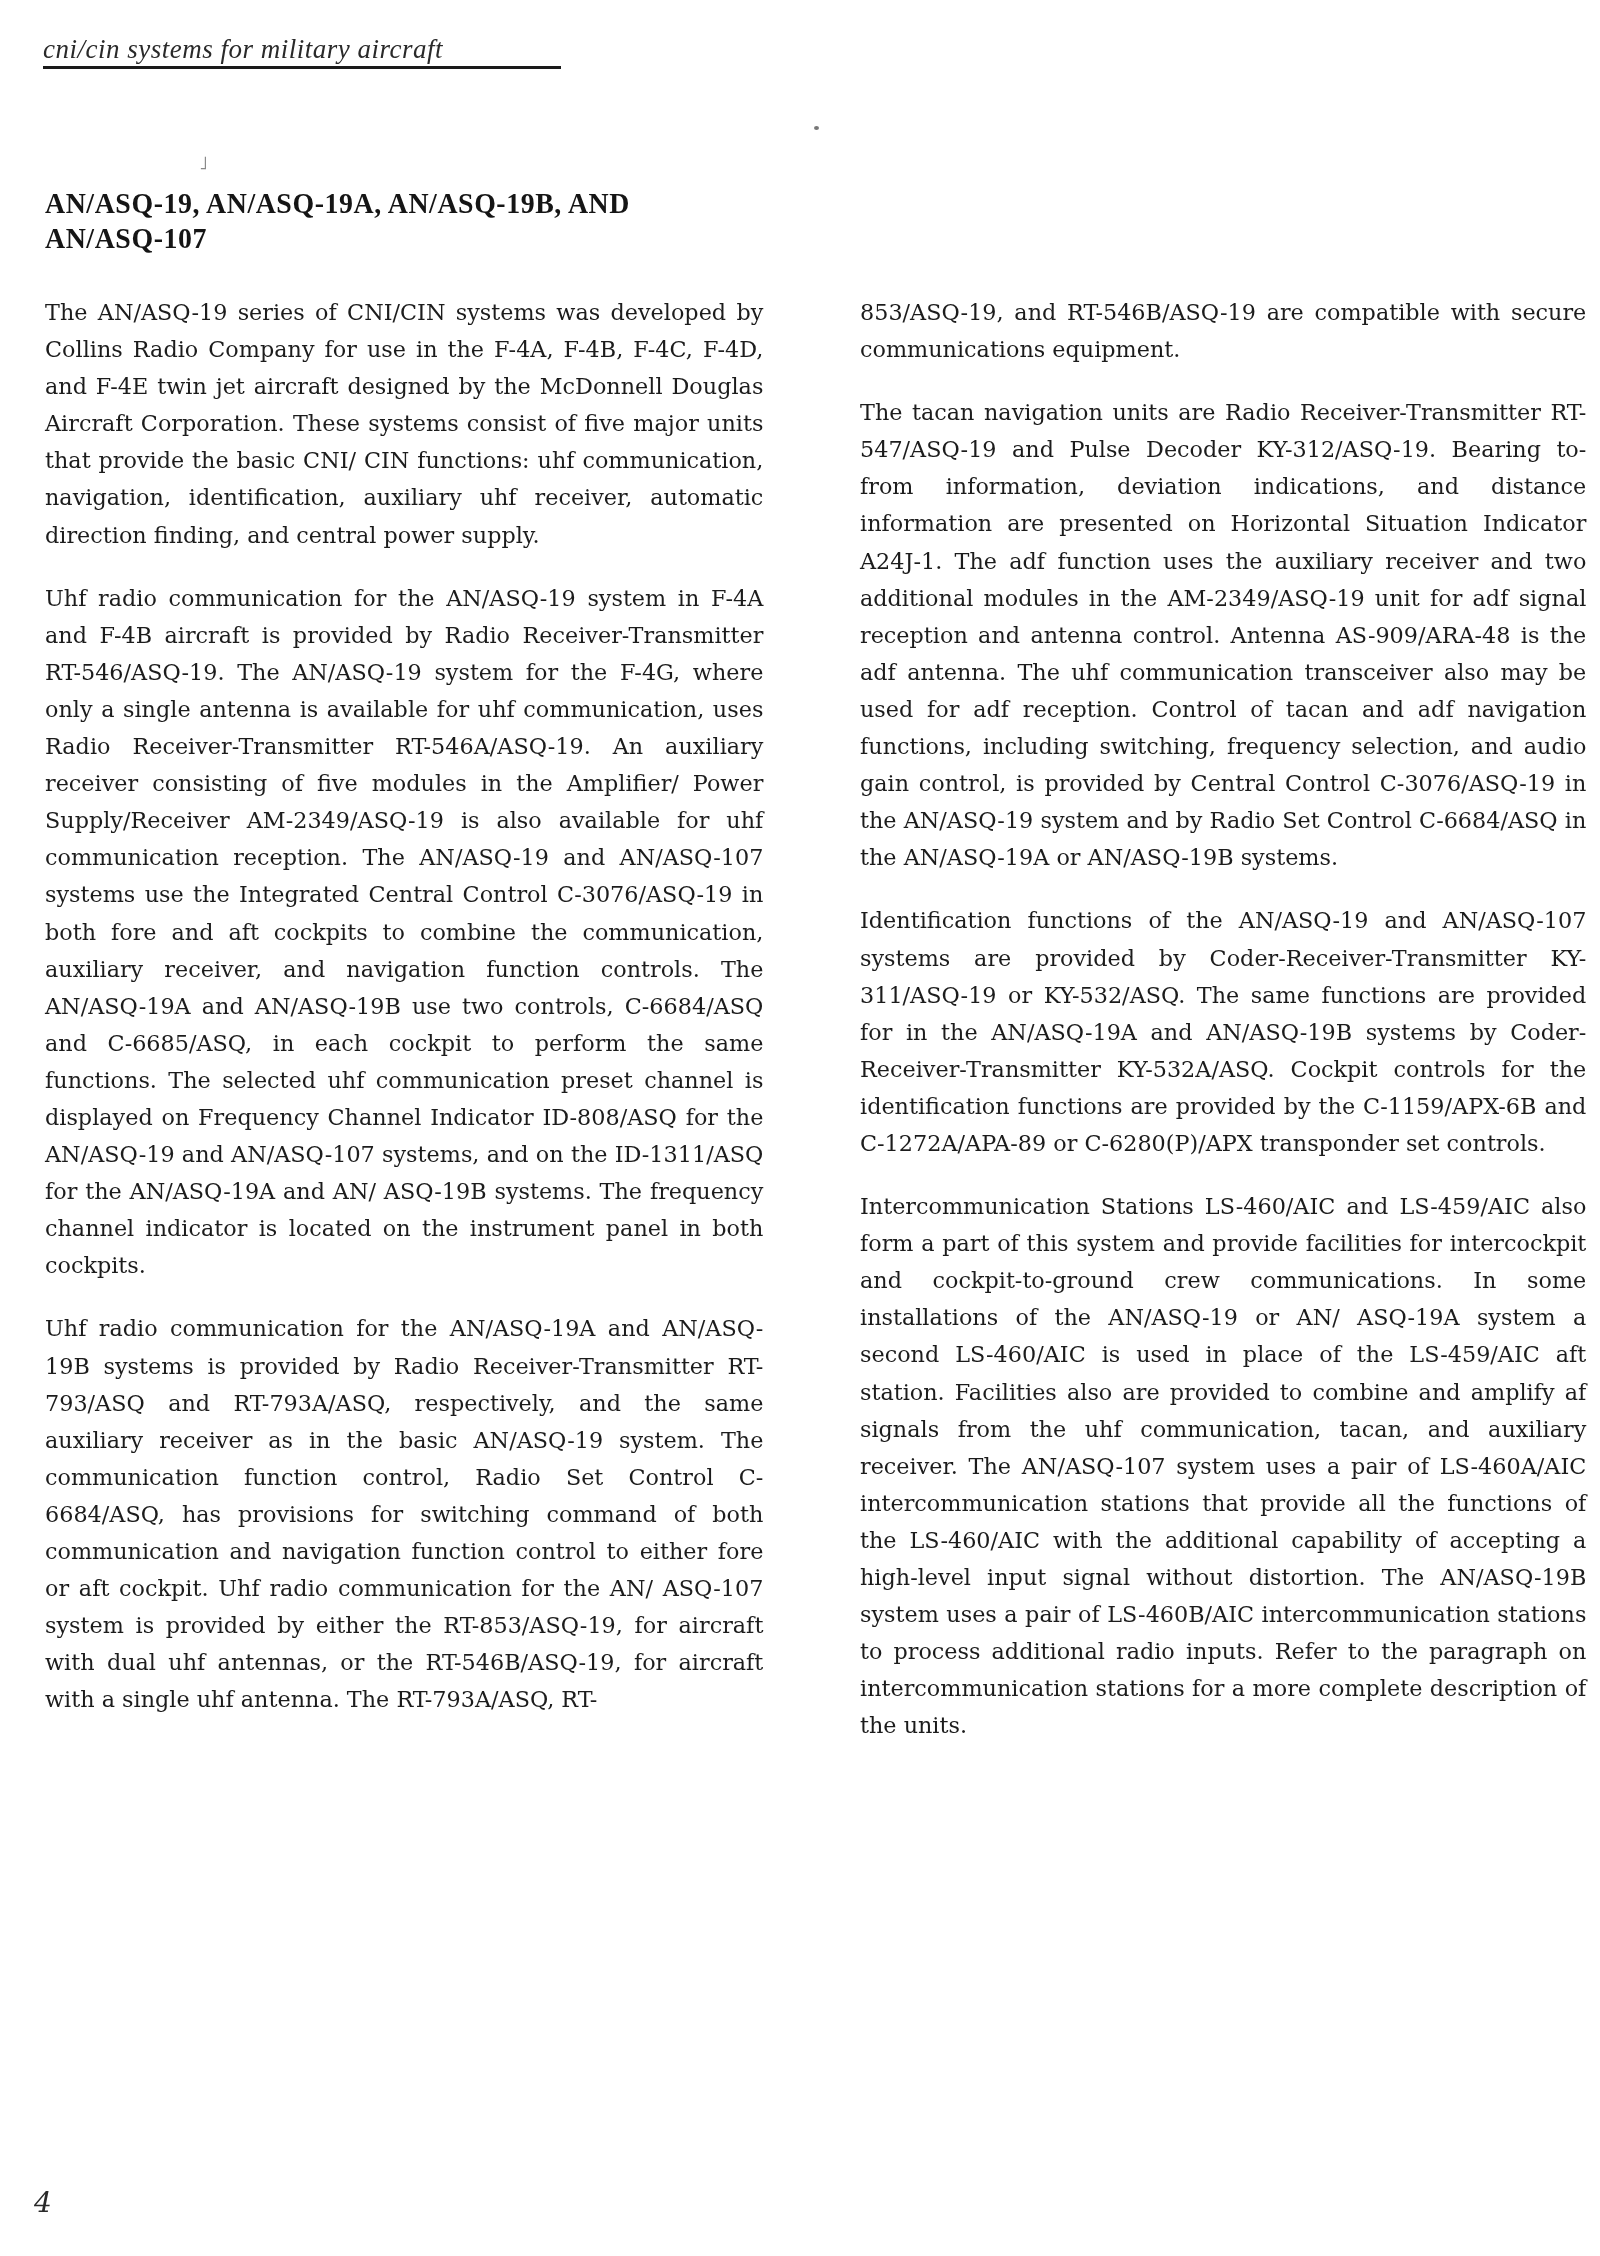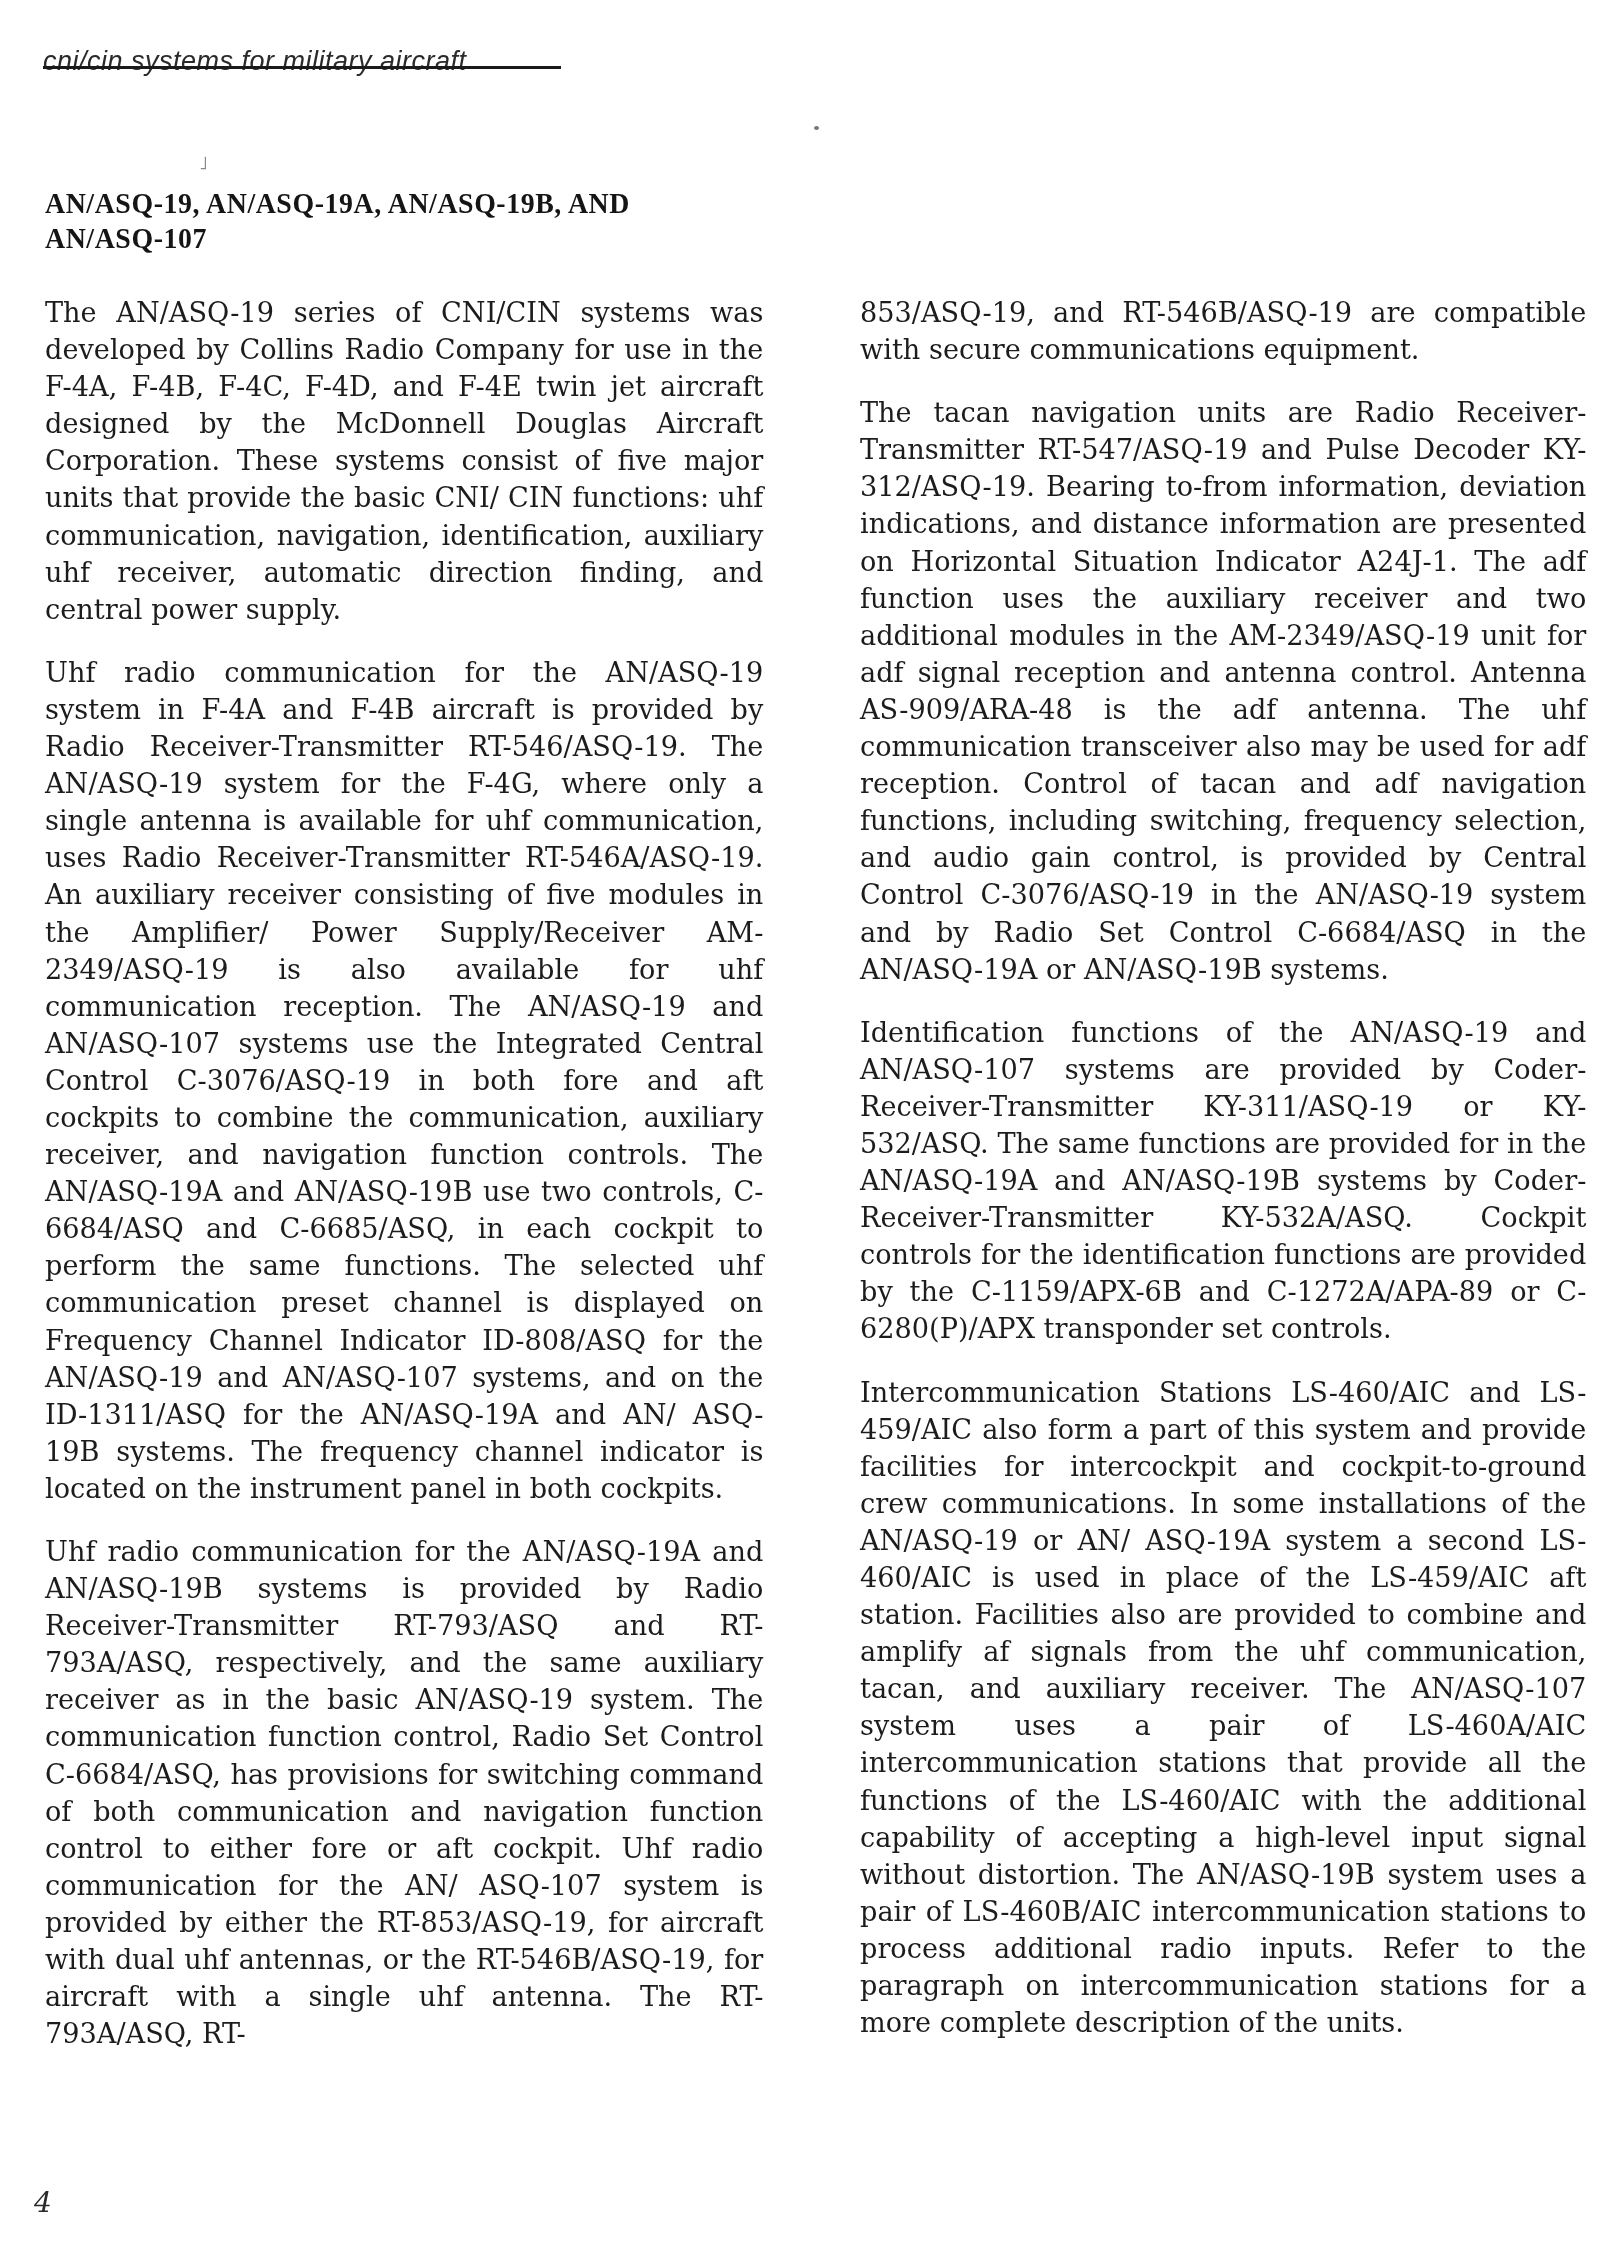--- a/index.html
+++ b/index.html
@@ -10,23 +10,23 @@
     body {
       width: 1600px;
       height: 2256px;
       position: relative;
       overflow: hidden;
       color: #1f1f1f;
     }
     .running-head {
       position: absolute;
       left: 43px;
-      top: 44px;
+      top: 32px;
       width: 520px;
-      font-family: Liberation Sans, sans-serif;
+      font-family: Liberation Serif, serif;
       font-style: italic;
       font-weight: 300;
       font-size: 27px;
       letter-spacing: 0.5px;
       color: #2a2a2a;
       line-height: 34px;
       white-space: nowrap;
     }
     .running-rule {
       position: absolute;
@@ -63,21 +63,21 @@
       line-height: 35px;
       letter-spacing: 0.6px;
       color: #151515;
       transform: scaleX(0.96);
       transform-origin: left top;
     }
     .column {
       position: absolute;
       top: 294px;
       font-family: "DejaVu Serif", serif;
-      font-size: 28px;
+      font-size: 23px;
       line-height: 37.1px;
       color: #1c1c1c;
       text-align: justify;
       hyphens: manual;
     }
     .col-left { left: 45px; width: 719px; }
     .col-right { left: 860px; width: 727px; }
     .column p {
       margin: 0 0 26px 0;
       transform: scaleX(0.97);

